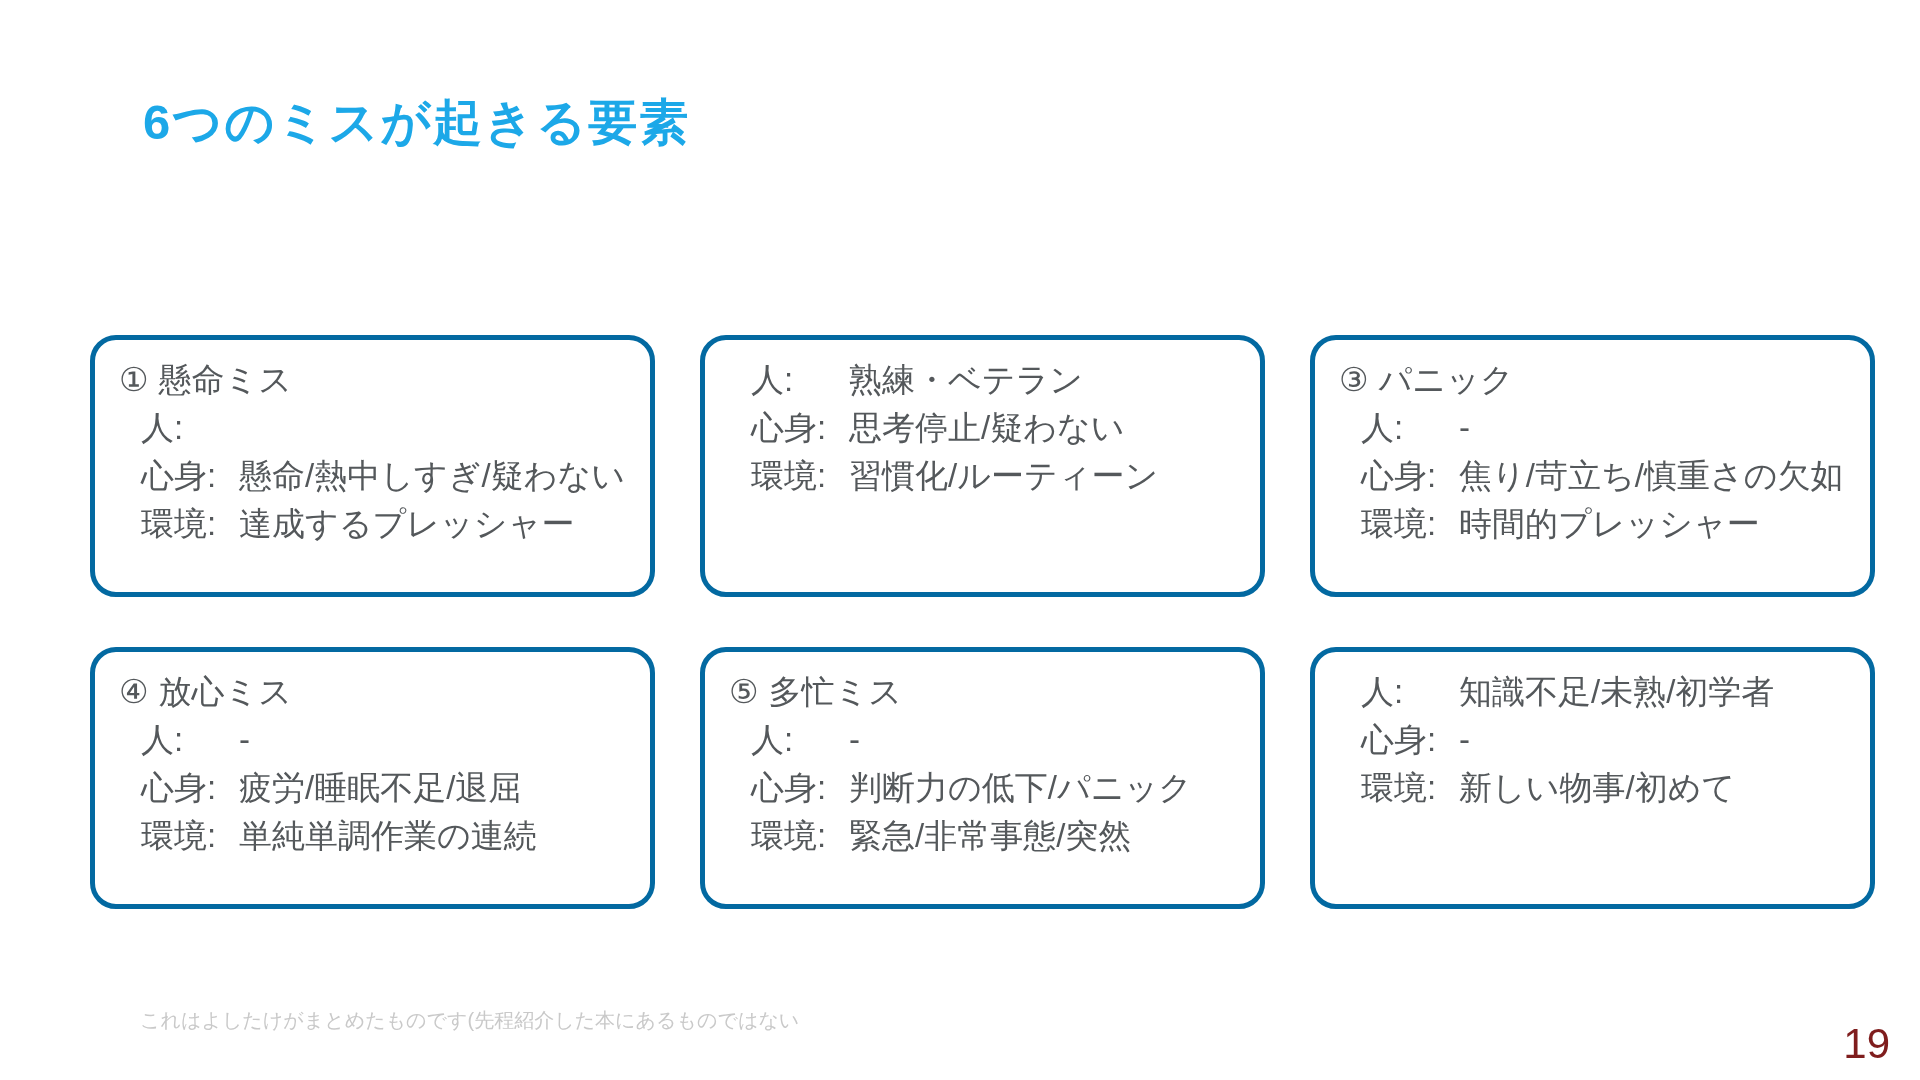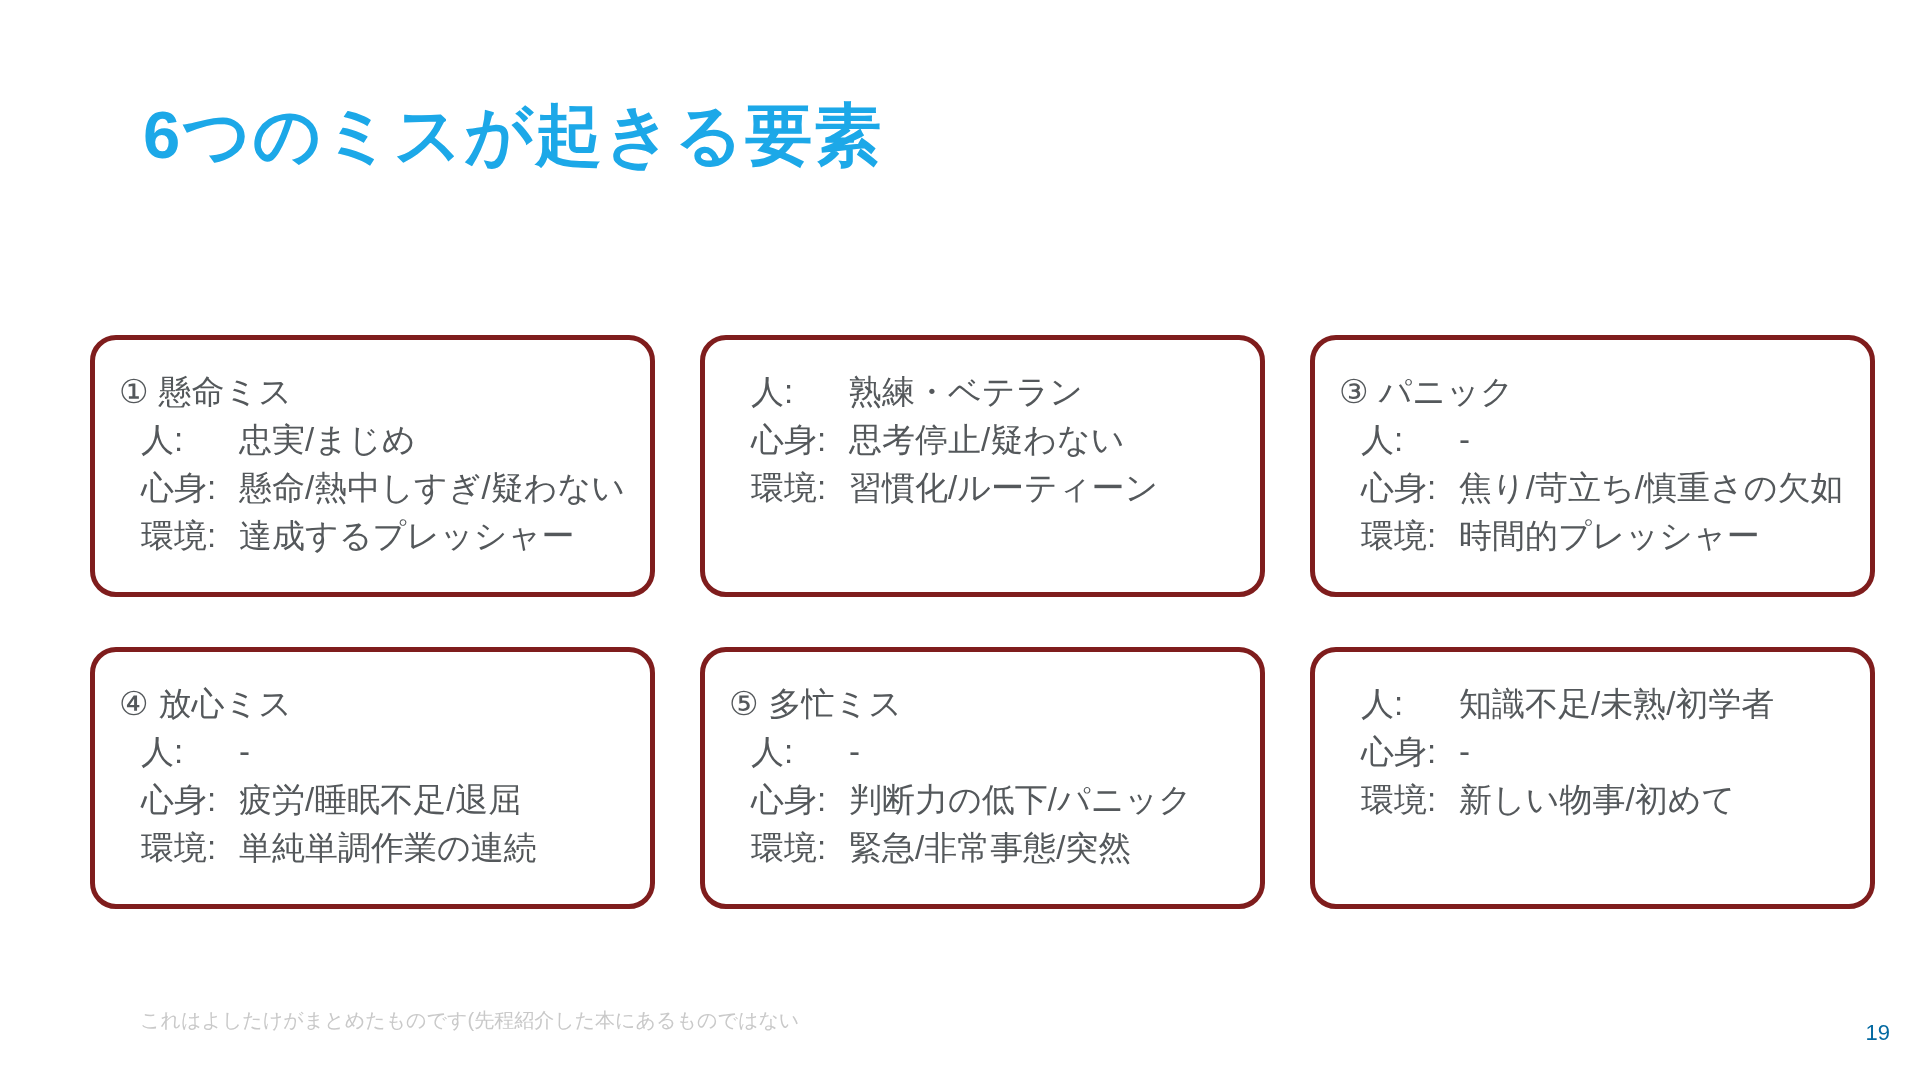--- a/index.html
+++ b/index.html
@@ -11,43 +11,43 @@
     height: 1080px;
     position: relative;
     background: #ffffff;
     overflow: hidden;
     font-family: "Liberation Sans", sans-serif;
   }
   .slide-title {
     position: absolute;
     left: 143px;
     top: 90px;
-    font-size: 67px;
+    font-size: 49px;
     font-weight: bold;
     color: #1ca8e8;
     letter-spacing: 2px;
     white-space: nowrap;
   }
   .cards-grid {
     position: absolute;
     left: 90px;
     top: 335px;
     display: grid;
     grid-template-columns: repeat(3, 565px);
     column-gap: 45px;
     row-gap: 50px;
   }
   .card {
     width: 565px;
     height: 262px;
     box-sizing: border-box;
     background: #ffffff;
-    border: 5px solid #7f1d1d;
+    border: 5px solid #0369a1;
     border-radius: 26px;
-    padding: 28px 24px 0 24px;
+    padding: 16px 24px 0 24px;
     color: #54585b;
   }
   .card-title {
     font-size: 33px;
     line-height: 48px;
     white-space: nowrap;
   }
   .card-title .num {
     margin-right: 10px;
   }
@@ -70,38 +70,37 @@
     left: 140px;
     top: 1007px;
     font-size: 20px;
     color: #c9c9c9;
     white-space: nowrap;
   }
   .page-number {
     position: absolute;
     right: 30px;
     top: 1020px;
-    font-size: 22px;
-    color: #0369a1;
+    font-size: 42px;
+    color: #7f1d1d;
   }
 </style>
 </head>
 <body>
 
 <div class="slide-title">6つのミスが起きる要素</div>
 
 <div class="cards-grid">
 
   <div class="card">
     <div class="card-title">
       <span class="num">①</span><span>懸命ミス</span>
     </div>
     <div class="card-row">
       <span class="lbl">人:</span>
-      <span class="val">忠実/まじめ</span>
     </div>
     <div class="card-row">
       <span class="lbl">心身:</span>
       <span class="val">懸命/熱中しすぎ/疑わない</span>
     </div>
     <div class="card-row">
       <span class="lbl">環境:</span>
       <span class="val">達成するプレッシャー</span>
     </div>
   </div>

